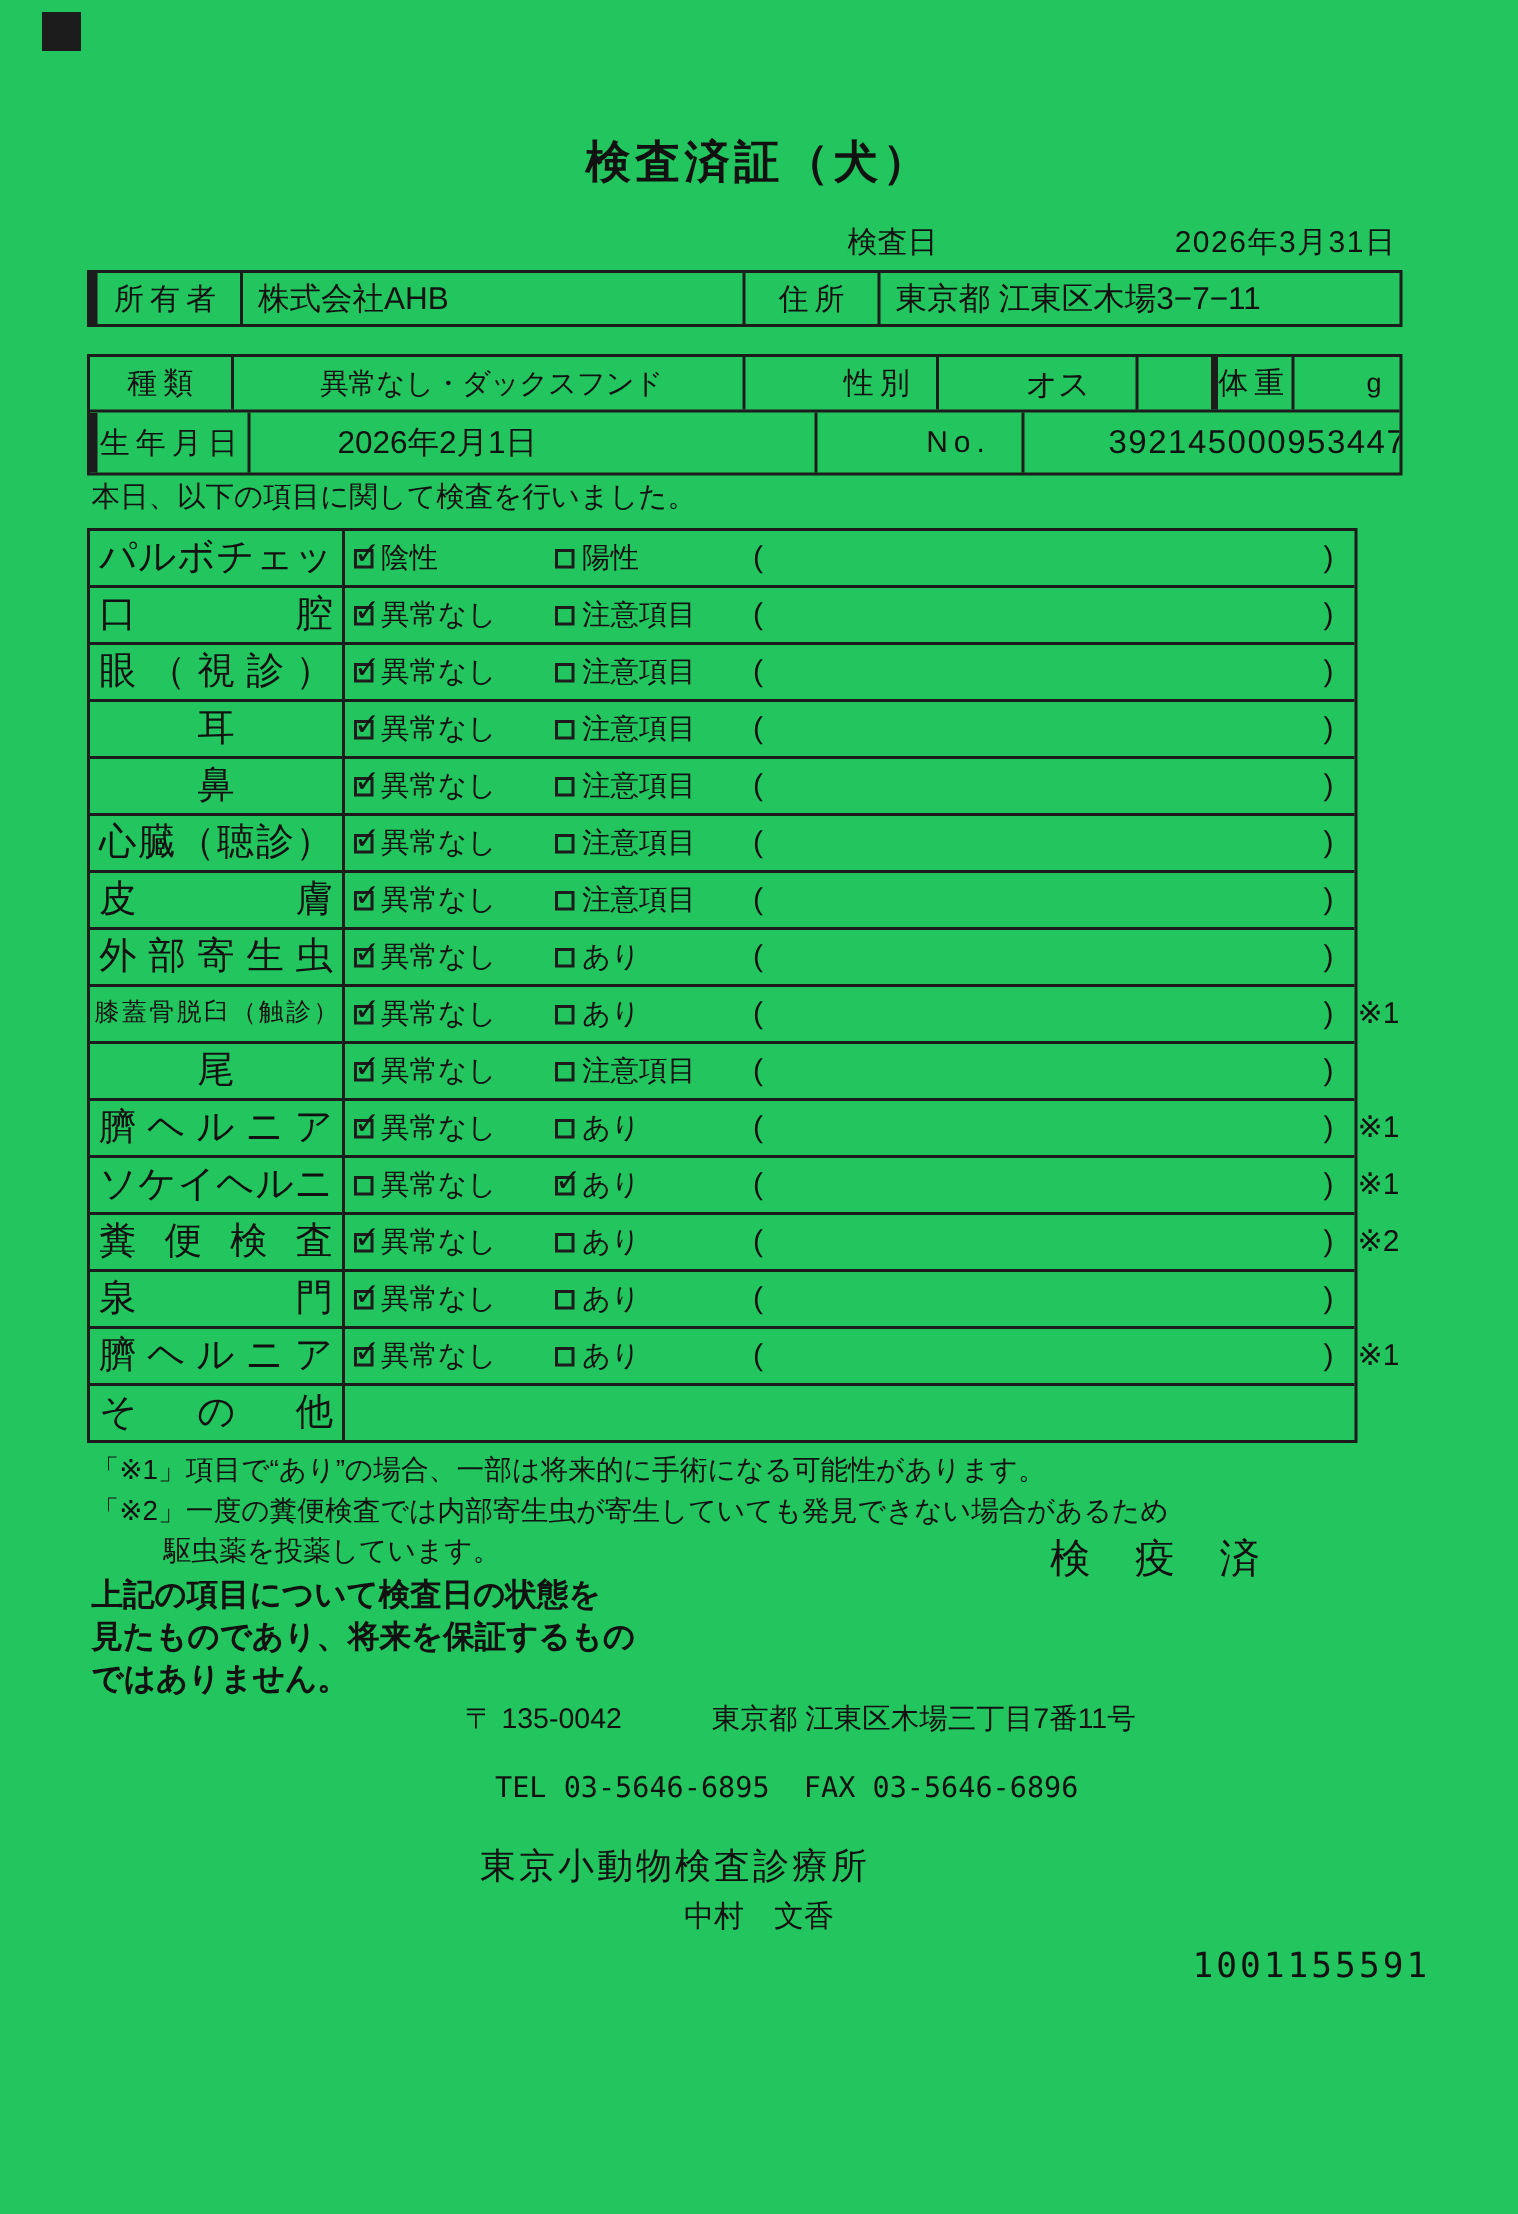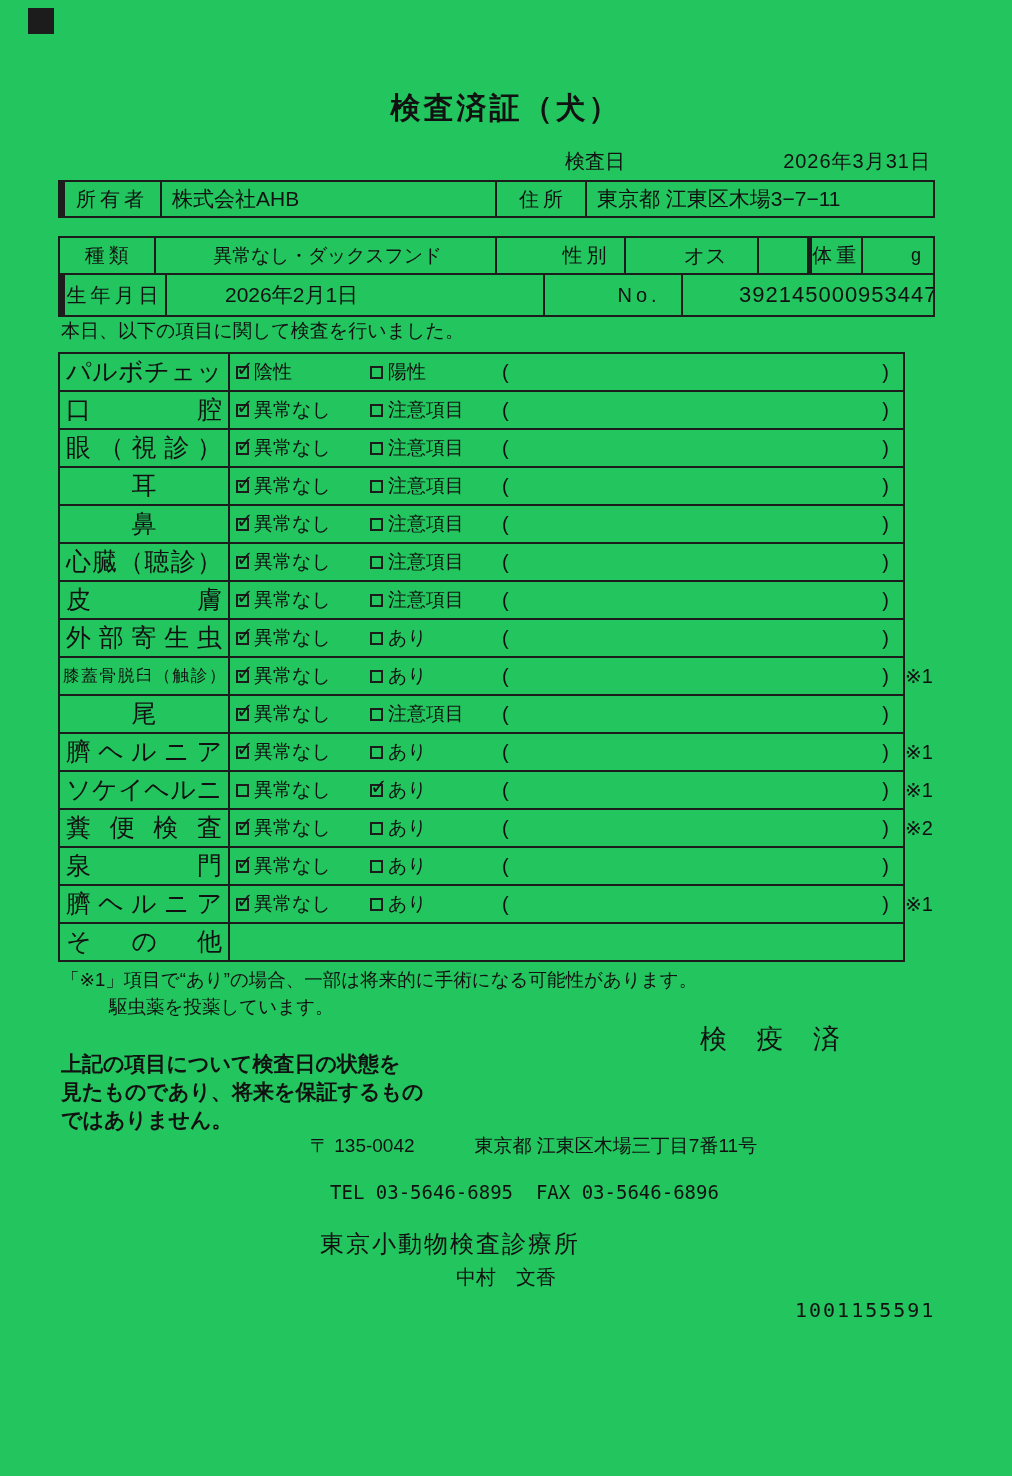--- a/index.html
+++ b/index.html
@@ -61,21 +61,21 @@
   .notes { position:absolute; top:966px; left:61px; font-size:18.5px; line-height:27px; }
   .note-indent { padding-left:48px; }
   .disclaimer { position:absolute; top:1050px; left:61px; font-size:21px; font-weight:700; line-height:28px; }
   .stamp { position:absolute; top:1021px; left:700px; font-size:27px; letter-spacing:11px; font-weight:500; }
   .addr { position:absolute; top:1133px; left:310px; font-size:19px; }
   .addr .postal { margin-right:60px; }
   .tel { position:absolute; top:1181px; left:330px; font-size:19px;
          font-family:"DejaVu Sans Mono","Liberation Mono",monospace; white-space:pre; }
   .clinic { position:absolute; top:1228px; left:320px; font-size:24px; letter-spacing:2px; }
   .examiner { position:absolute; top:1264px; left:0; width:1012px; text-align:center; font-size:20px; }
-  .serial { position:absolute; top:1298px; left:795px; font-size:20px; letter-spacing:2px;
+  .serial { position:absolute; top:1298px; left:795px; font-size:23px; letter-spacing:2px;
             font-family:"DejaVu Sans Mono","Liberation Mono",monospace; }
 </style>
 </head>
 <body>
 
 <div class="page">
 
   <div class="scan-mark"></div>
 
   <div class="title">検査済証（犬）</div>
@@ -372,20 +372,21 @@
 
     <div class="cl-row">
       <div class="cl-label">その他</div>
       <div class="cl-opts"></div>
       <div class="cl-mark"></div>
     </div>
   </div>
 
   <div class="notes">
     <div>「※1」項目で“あり”の場合、一部は将来的に手術になる可能性があります。</div>
+    <div>「※2」一度の糞便検査では内部寄生虫が寄生していても発見できない場合があるため</div>
     <div class="note-indent">駆虫薬を投薬しています。</div>
   </div>
 
   <div class="disclaimer">
     <div>上記の項目について検査日の状態を</div>
     <div>見たものであり、将来を保証するもの</div>
     <div>ではありません。</div>
   </div>
 
   <div class="stamp">検 疫 済</div>

